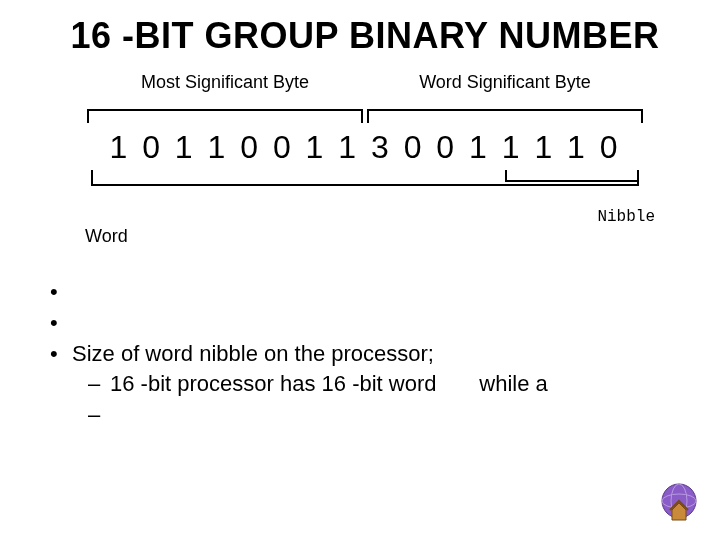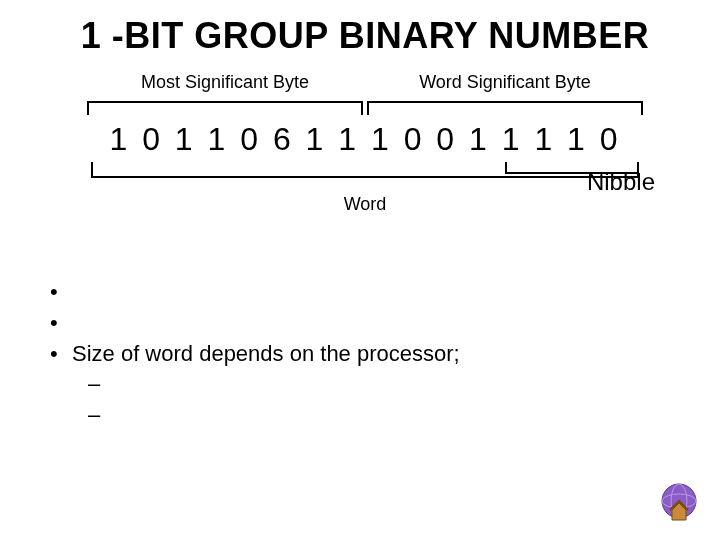--- a/index.html
+++ b/index.html
@@ -33,21 +33,21 @@
     margin: 0 auto 15px auto;
   }
   .byte-labels {
     display: flex;
     width: 100%;
     font-size: 18px;
   }
   .byte-label {
     flex: 1;
     text-align: center;
-    padding-bottom: 8px;
+    padding-bottom: 16px;
   }
   .byte-brackets {
     display: flex;
     width: 100%;
     height: 14px;
   }
   .byte-brackets > div {
     flex: 1;
     height: 14px;
     border-top: 2px solid #000;
@@ -85,29 +85,29 @@
     height: 12px;
     border-bottom: 2px solid #000;
     border-left: 2px solid #000;
     border-right: 2px solid #000;
     box-sizing: border-box;
     top: 0;
   }
   .nibble-label {
     position: absolute;
     right: -10px;
-    top: 6px;
-    font-size: 24px;
+    top: 38px;
+    font-size: 16px;
     text-align: right;
     width: 120px;
+    font-family: Liberation Mono, monospace;
   }
   .word-label {
-    text-align: center;
     font-size: 18px;
-    margin-top: 16px;
+    margin-top: 40px;
   }
   .bullets {
     font-size: 22px;
     line-height: 1.4;
     margin: 20px 0 0 10px;
   }
   .bul {
     display: flex;
     align-items: flex-start;
   }
@@ -133,53 +133,58 @@
     bottom: 14px;
     width: 46px;
     height: 46px;
   }
 </style>
 </head>
 <body>
 
 <div class="slide">
 
-  <div class="title">1 -BIT GROUP BINARY NUMBER</div>
+  <div class="title">16 -BIT GROUP BINARY NUMBER</div>
 
   <div class="diagram">
     <div class="byte-labels">
       <div class="byte-label">Most Significant Byte</div>
       <div class="byte-label">Word Significant Byte</div>
     </div>
     <div class="byte-brackets">
       <div></div>
       <div></div>
     </div>
-    <div class="bits">1 0 1 1 0 6 1 1 1 0 0 1 1 1 1 0</div>
+    <div class="bits">1 0 1 1 0 0 1 1 3 0 0 1 1 1 1 0</div>
     <div class="lower-row">
       <div class="word-bracket"></div>
       <div class="nibble-bracket"></div>
       <div class="nibble-label">Nibble</div>
     </div>
     <div class="word-label">Word</div>
   </div>
 
   <div class="bullets">
     <div class="bul">
       <span class="marker">•</span>
     </div>
     <div class="bul">
       <span class="marker">•</span>
     </div>
     <div class="bul">
       <span class="marker">•</span>
-      <span>Size of word depends on the processor;</span>
+      <span>Size of word nibble on the processor;</span>
     </div>
     <div class="sub">
       <span class="marker">–</span>
+      <span>
+        <span class="line3">16 -bit processor has 16 -bit word</span>
+        &nbsp;&nbsp;&nbsp;&nbsp;&nbsp;
+        <span class="line3">while a</span>
+      </span>
     </div>
     <div class="sub">
       <span class="marker">–</span>
     </div>
   </div>
 
   <div class="corner-icon">
     <svg viewBox="0 0 46 46">
       <circle cx="23" cy="21" r="17" fill="#8a5cc7" stroke="#5a3a8a" stroke-width="1"></circle>
       <ellipse cx="23" cy="21" rx="17" ry="7" fill="none" stroke="#b89ae0" stroke-width="1"></ellipse>

